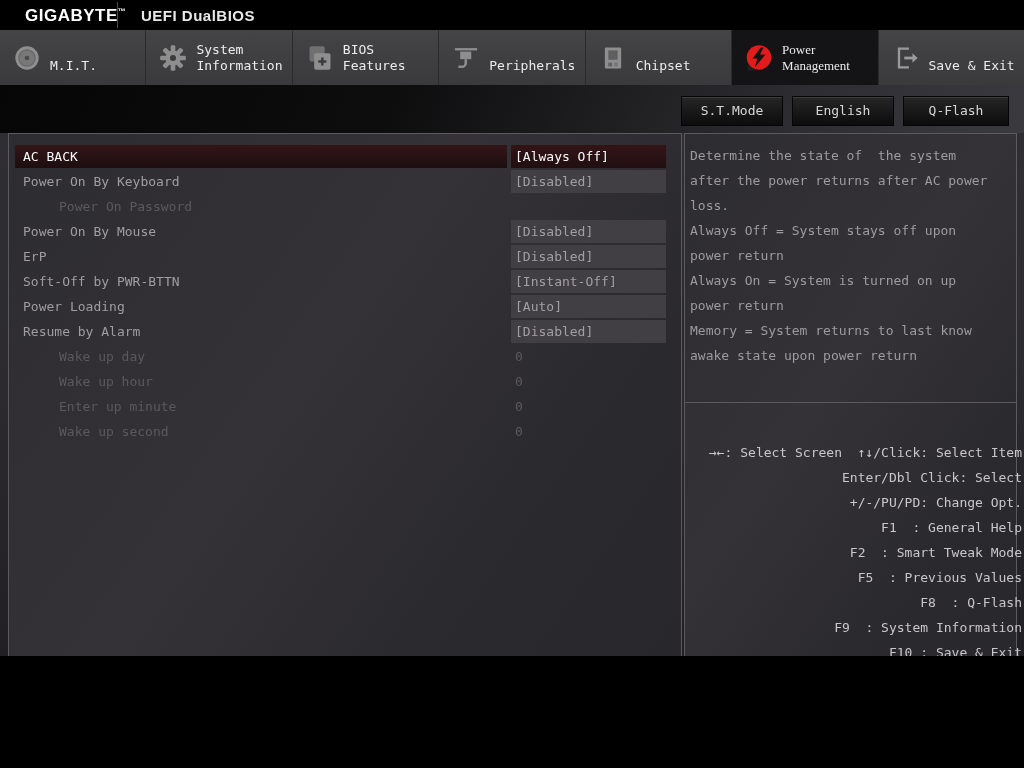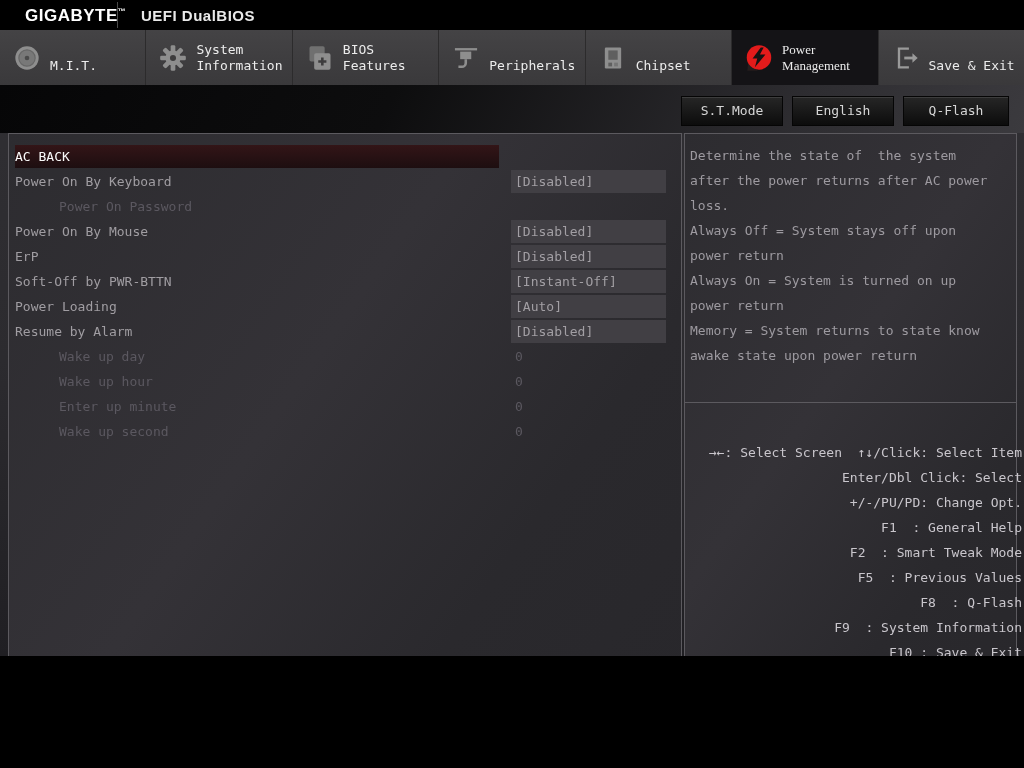--- a/index.html
+++ b/index.html
@@ -33,21 +33,21 @@
   
   .panel{position:absolute;top:133px;height:622px;box-sizing:border-box;
     border:1px solid #5c5a5f;
     background:linear-gradient(125deg,#2d2c30 0%,#343237 42%,#2a292d 72%,#28272b 100%);}
   .mainpanel{left:8px;width:674px;}
   .helppanel{left:684px;width:333px;}
   
   .rows{position:absolute;left:6px;top:11px;width:660px;}
   .row{position:relative;height:25px;cursor:pointer;}
   .rlabel{position:absolute;left:0;top:0;width:484px;height:23px;line-height:23px;
-    padding-left:0;font-size:13px;color:#a09da2;white-space:pre;}
+    padding-left:8px;font-size:13px;color:#a09da2;white-space:pre;}
   .row.indent .rlabel{padding-left:44px;}
   .row.dim .rlabel{color:#5b5860;}
   .row.sel .rlabel{background:linear-gradient(180deg,#331517 0%,#1d0e10 100%);color:#fafafa;}
   .rvalue{position:absolute;left:496px;top:0;width:151px;height:23px;line-height:23px;
     padding-left:4px;font-size:13px;color:#a29fa4;white-space:pre;cursor:pointer;}
   .rvalue.boxed{background:#413f44;}
   .row.sel .rvalue{background:linear-gradient(180deg,#331416 0%,#200f11 100%);color:#fafafa;}
   .row.dim .rvalue{color:#5b5860;}
   
   .helptext{position:absolute;left:5px;top:9px;width:322px;}
@@ -157,20 +157,21 @@
   <div class="strip"></div>
   <div class="qbtn" style="left:681px;width:102px;">S.T.Mode</div>
   <div class="qbtn" style="left:792px;width:102px;">English</div>
   <div class="qbtn" style="left:903px;width:106px;">Q-Flash</div>
 
   <div class="panel mainpanel">
     <div class="rows">
 
       <div class="row sel">
         <div class="rlabel">AC BACK</div>
+        <div class="rvalue boxed">[Always Off]</div>
       </div>
 
       <div class="row">
         <div class="rlabel">Power On By Keyboard</div>
         <div class="rvalue boxed">[Disabled]</div>
       </div>
 
       <div class="row dim indent">
         <div class="rlabel">Power On Password</div>
       </div>
@@ -225,21 +226,21 @@
 
   <div class="panel helppanel">
     <div class="helptext">
       <div class="hline">Determine the state of  the system</div>
       <div class="hline">after the power returns after AC power</div>
       <div class="hline">loss.</div>
       <div class="hline">Always Off = System stays off upon</div>
       <div class="hline">power return</div>
       <div class="hline">Always On = System is turned on up</div>
       <div class="hline">power return</div>
-      <div class="hline">Memory = System returns to state know</div>
+      <div class="hline">Memory = System returns to last know</div>
       <div class="hline">awake state upon power return</div>
     </div>
     <div class="hsep"></div>
     <div class="legend">
       <div class="lline">→←: Select Screen  ↑↓/Click: Select Item</div>
       <div class="lline">Enter/Dbl Click: Select</div>
       <div class="lline">+/-/PU/PD: Change Opt.</div>
       <div class="lline">F1  : General Help</div>
       <div class="lline">F2  : Smart Tweak Mode</div>
       <div class="lline">F5  : Previous Values</div>

